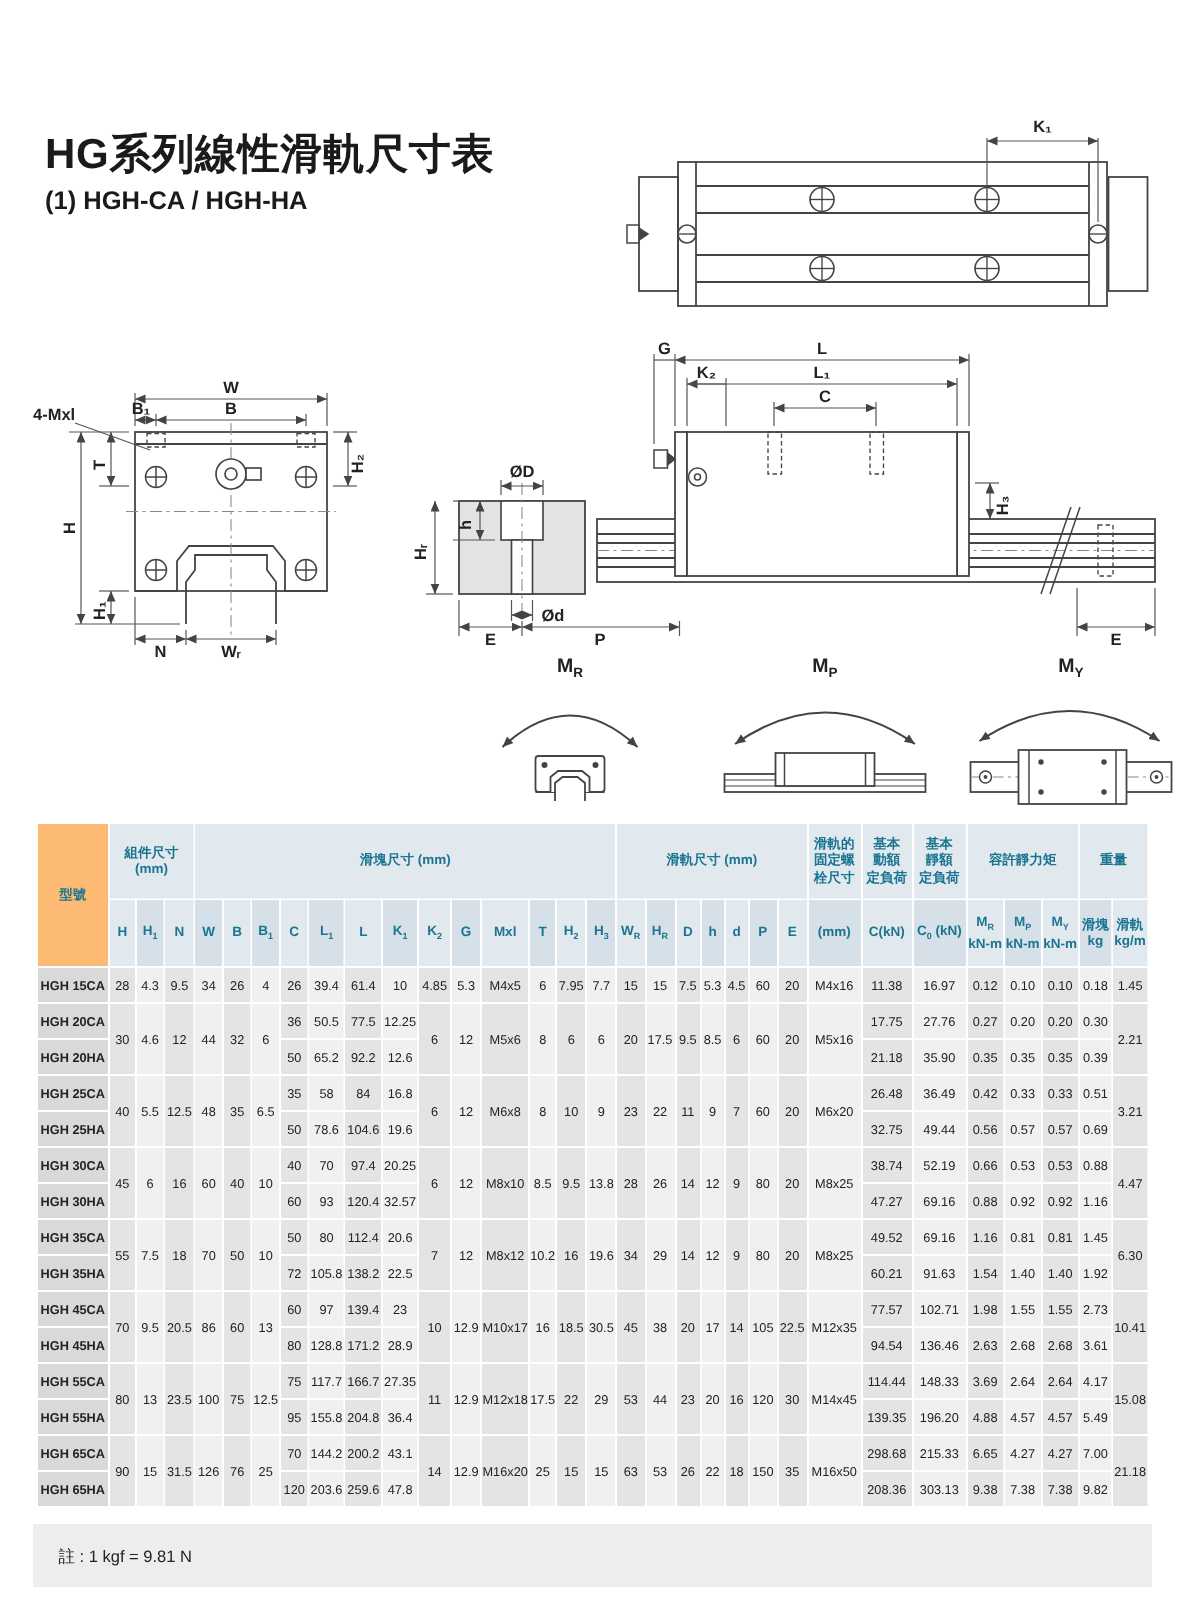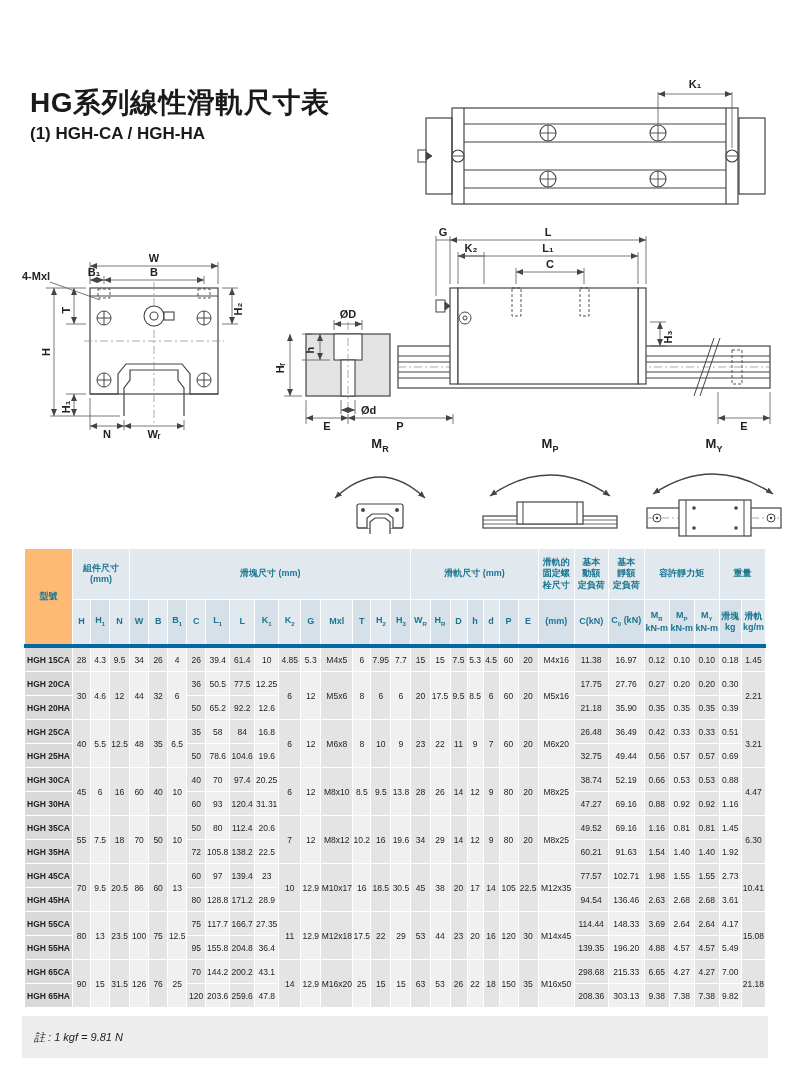--- a/index.html
+++ b/index.html
@@ -33,25 +33,25 @@
   .h-model{background:#fdba74;font-size:10px;}
   .ha{background:#e1e9ef;}
   .hb{background:#d5e0e8;}
   #col-row th{height:44px;font-size:9px;}
   #col-row th sub{font-size:6px;}
   #spec-table tbody td{height:23px;font-size:8.5px;color:#222;}
   td.c-model{background:#d9d9d9;text-align:left;padding-left:4px;font-weight:bold;font-size:8.5px;}
   td.ca{background:#e4e4e4;}
   td.cb{background:#f0f0f0;}
   tr.gfirst td{border-top:2px solid #ffffff;}
-  #spec-table tbody{border-top:4px solid #0369a1;}
+  #spec-table tbody{border-top:1px solid #0369a1;}
   
   #note-bar{left:22px;top:1016px;width:746px;height:42px;background:#ededed;
     display:flex;align-items:center;}
-  #note-text{font-size:11px;color:#222;padding-left:12px;font-style:italic;}
+  #note-text{font-size:11px;color:#222;padding-left:17px;}
 </style>
 </head>
 <body>
 
 <svg width="0" height="0" class="abs">
   <defs>
     <marker id="ar" markerWidth="8" markerHeight="8" refX="7" refY="3" orient="auto-start-reverse" markerUnits="userSpaceOnUse">
       <path d="M0,0L7,3L0,6Z" fill="#444"></path>
     </marker>
   </defs>
@@ -563,21 +563,21 @@
         <td class="cb">0.53</td>
         <td class="ca">0.53</td>
         <td class="cb">0.88</td>
         <td class="ca" rowspan="2">4.47</td>
       </tr>
       <tr>
         <td class="c-model">HGH 30HA</td>
         <td class="ca">60</td>
         <td class="cb">93</td>
         <td class="ca">120.4</td>
-        <td class="cb">31.31</td>
+        <td class="cb">32.57</td>
         <td class="ca">47.27</td>
         <td class="cb">69.16</td>
         <td class="ca">0.88</td>
         <td class="cb">0.92</td>
         <td class="ca">0.92</td>
         <td class="cb">1.16</td>
       </tr>
       <tr class="gfirst">
         <td class="c-model">HGH 35CA</td>
         <td class="ca" rowspan="2">55</td>

